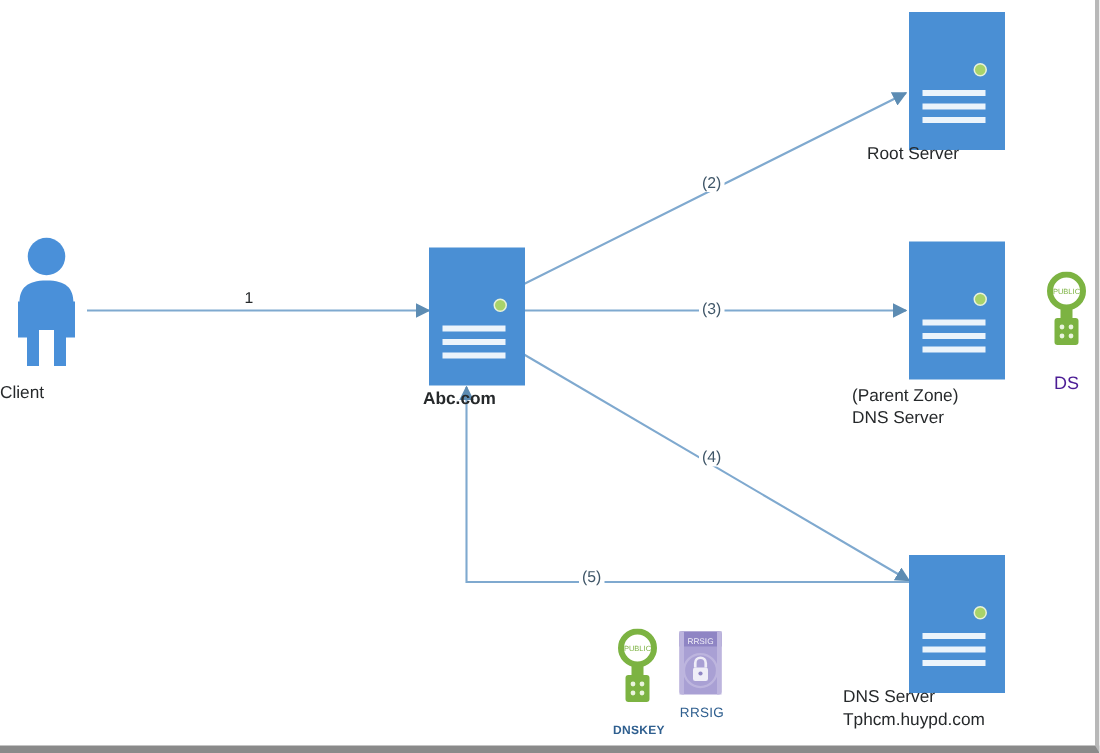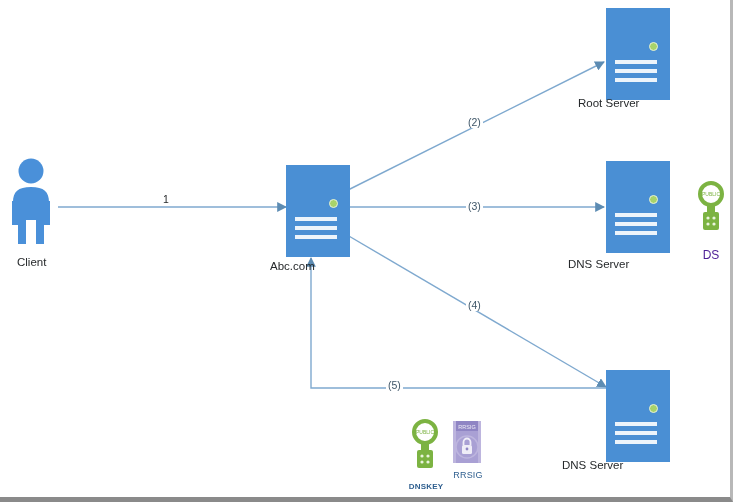--- a/index.html
+++ b/index.html
@@ -131,64 +131,66 @@
   </svg>
 
   <div class="client" style="left:8px; top:158px;">
     <svg width="46" height="86" viewBox="0 0 46 86">
       <circle cx="23" cy="13" r="12.5" fill="#4a90d9"></circle>
       <path d="M23 29 C10 29 5 34 5 44 L5 62 L10 62 L10 86 L18 86 L18 62 L28 62 L28 86 L36 86 L36 62 L41 62 L41 44 C41 34 36 29 23 29 Z" fill="#4a90d9"></path>
       <rect x="4" y="43" width="6" height="24" fill="#4a90d9"></rect>
       <rect x="36" y="43" width="6" height="24" fill="#4a90d9"></rect>
     </svg>
   </div>
-  <div class="node-label" style="left:0px; top:255px; width:62px;padding-left:17px;">Client</div>
+  <div class="node-label" style="left:0px; top:255px; width:62px;">Client</div>
 
   <div class="server" style="left:286px; top:165px;">
     <span class="dot"></span>
     <span class="bars">
         <i></i>
         <i></i>
         <i></i>
       </span>
   </div>
-  <div class="node-label" style="left:270px; top:259px; width:96px;">Abc.com</div>
+  <div class="node-label" style="left:282px; top:259px; width:96px;font-weight:bold;">Abc.com</div>
 
   <div class="server" style="left:606px; top:8px;">
     <span class="dot"></span>
     <span class="bars">
         <i></i>
         <i></i>
         <i></i>
       </span>
   </div>
   <div class="node-label" style="left:578px; top:96px; width:120px;">Root Server</div>
 
   <div class="server" style="left:606px; top:161px;">
     <span class="dot"></span>
     <span class="bars">
         <i></i>
         <i></i>
         <i></i>
       </span>
   </div>
   <div class="node-label" style="left:568px; top:257px; width:140px;">
+    <div>(Parent Zone)</div>
     <div>DNS Server</div>
   </div>
 
   <div class="server" style="left:606px; top:370px;">
     <span class="dot"></span>
     <span class="bars">
         <i></i>
         <i></i>
         <i></i>
       </span>
   </div>
   <div class="node-label" style="left:562px; top:458px; width:155px;">
     <div>DNS Server</div>
+    <div>Tphcm.huypd.com</div>
   </div>
 
   <div class="keyicon" style="left:694px; top:181px;">
     <svg width="34" height="56" viewBox="0 0 34 56">
       <circle cx="17" cy="13" r="11" fill="none" stroke="#7cb342" stroke-width="4"></circle>
       <text x="17" y="15" font-size="5" fill="#7cb342" text-anchor="middle" font-family="Liberation Sans, sans-serif">PUBLIC</text>
       <rect x="13" y="23" width="8" height="10" fill="#7cb342"></rect>
       <rect x="9" y="31" width="16" height="18" rx="2" fill="#7cb342"></rect>
       <circle cx="14" cy="37" r="1.6" fill="#eaf4dd"></circle>
       <circle cx="20" cy="37" r="1.6" fill="#eaf4dd"></circle>

